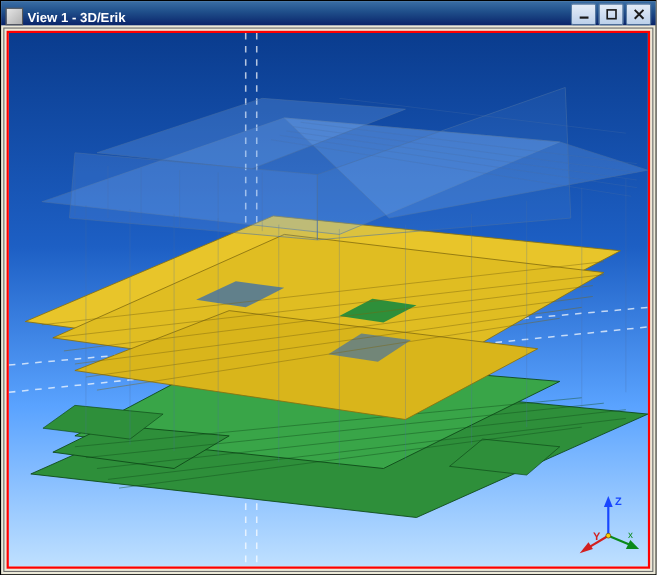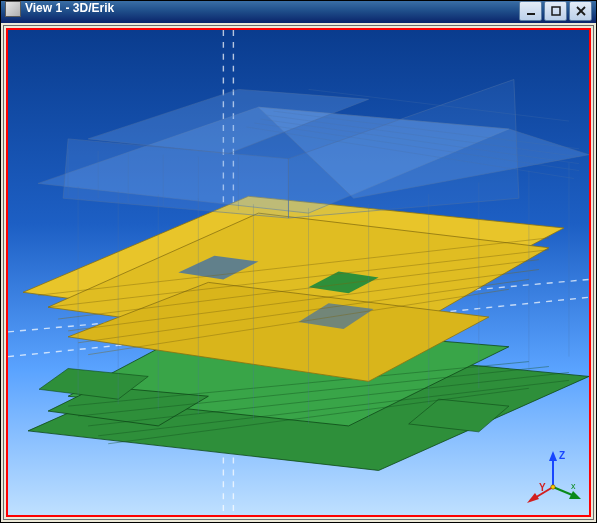--- a/index.html
+++ b/index.html
@@ -1,17 +1,17 @@
 <!DOCTYPE html>
 <html><head>
 <meta charset="utf-8">
 <style>
   html,body{margin:0;padding:0;height:100%;font-family:"Segoe UI",Tahoma,sans-serif;font-size:12px;background:#fff;}
   .window{width:597px;height:523px;box-sizing:border-box;border:1px solid #000;background:#ece9d8;display:flex;flex-direction:column;}
-  .titlebar{height:22px;background:linear-gradient(to bottom,#3a6ea5 0%,#1f4e8a 45%,#0a246a 100%);display:flex;align-items:flex-start;color:#fff;font-weight:bold;}
+  .titlebar{height:22px;background:linear-gradient(to bottom,#3a6ea5 0%,#1f4e8a 45%,#0a246a 100%);display:flex;align-items:flex-end;color:#fff;font-weight:bold;}
   .titlebar .icon{width:16px;height:16px;margin:0 4px;background:linear-gradient(135deg,#e6e6e6,#b0b0b0);border:1px solid #5a5a5a;box-sizing:border-box;}
   .titlebar .title{flex:1;padding-right:6px;white-space:nowrap;overflow:hidden;text-overflow:ellipsis;font-size:12px;}
   .winbtns{display:flex;gap:2px;margin-right:4px;}
   .winbtn{width:21px;height:18px;background:linear-gradient(to bottom,#e4ecf7,#bcd0ea);border:1px solid #5b7da3;border-radius:2px;display:flex;align-items:center;justify-content:center;cursor:default;}
   .winbtn svg{display:block;}
   .client{flex:1;margin:2px;border:1px solid #6b6b6b;position:relative;overflow:hidden;}
   .viewport{position:absolute;left:2px;top:2px;right:2px;bottom:2px;border:2px solid #ff0000;background:linear-gradient(to bottom,#0a3c8e 0%,#1d5fc4 40%,#5aa3ff 70%,#bfe0ff 100%);}
   .viewport svg{position:absolute;left:0;top:0;width:100%;height:100%;}
   .axis{position:absolute;right:8px;bottom:10px;width:56px;height:56px;}
   .axis svg{width:100%;height:100%;}

